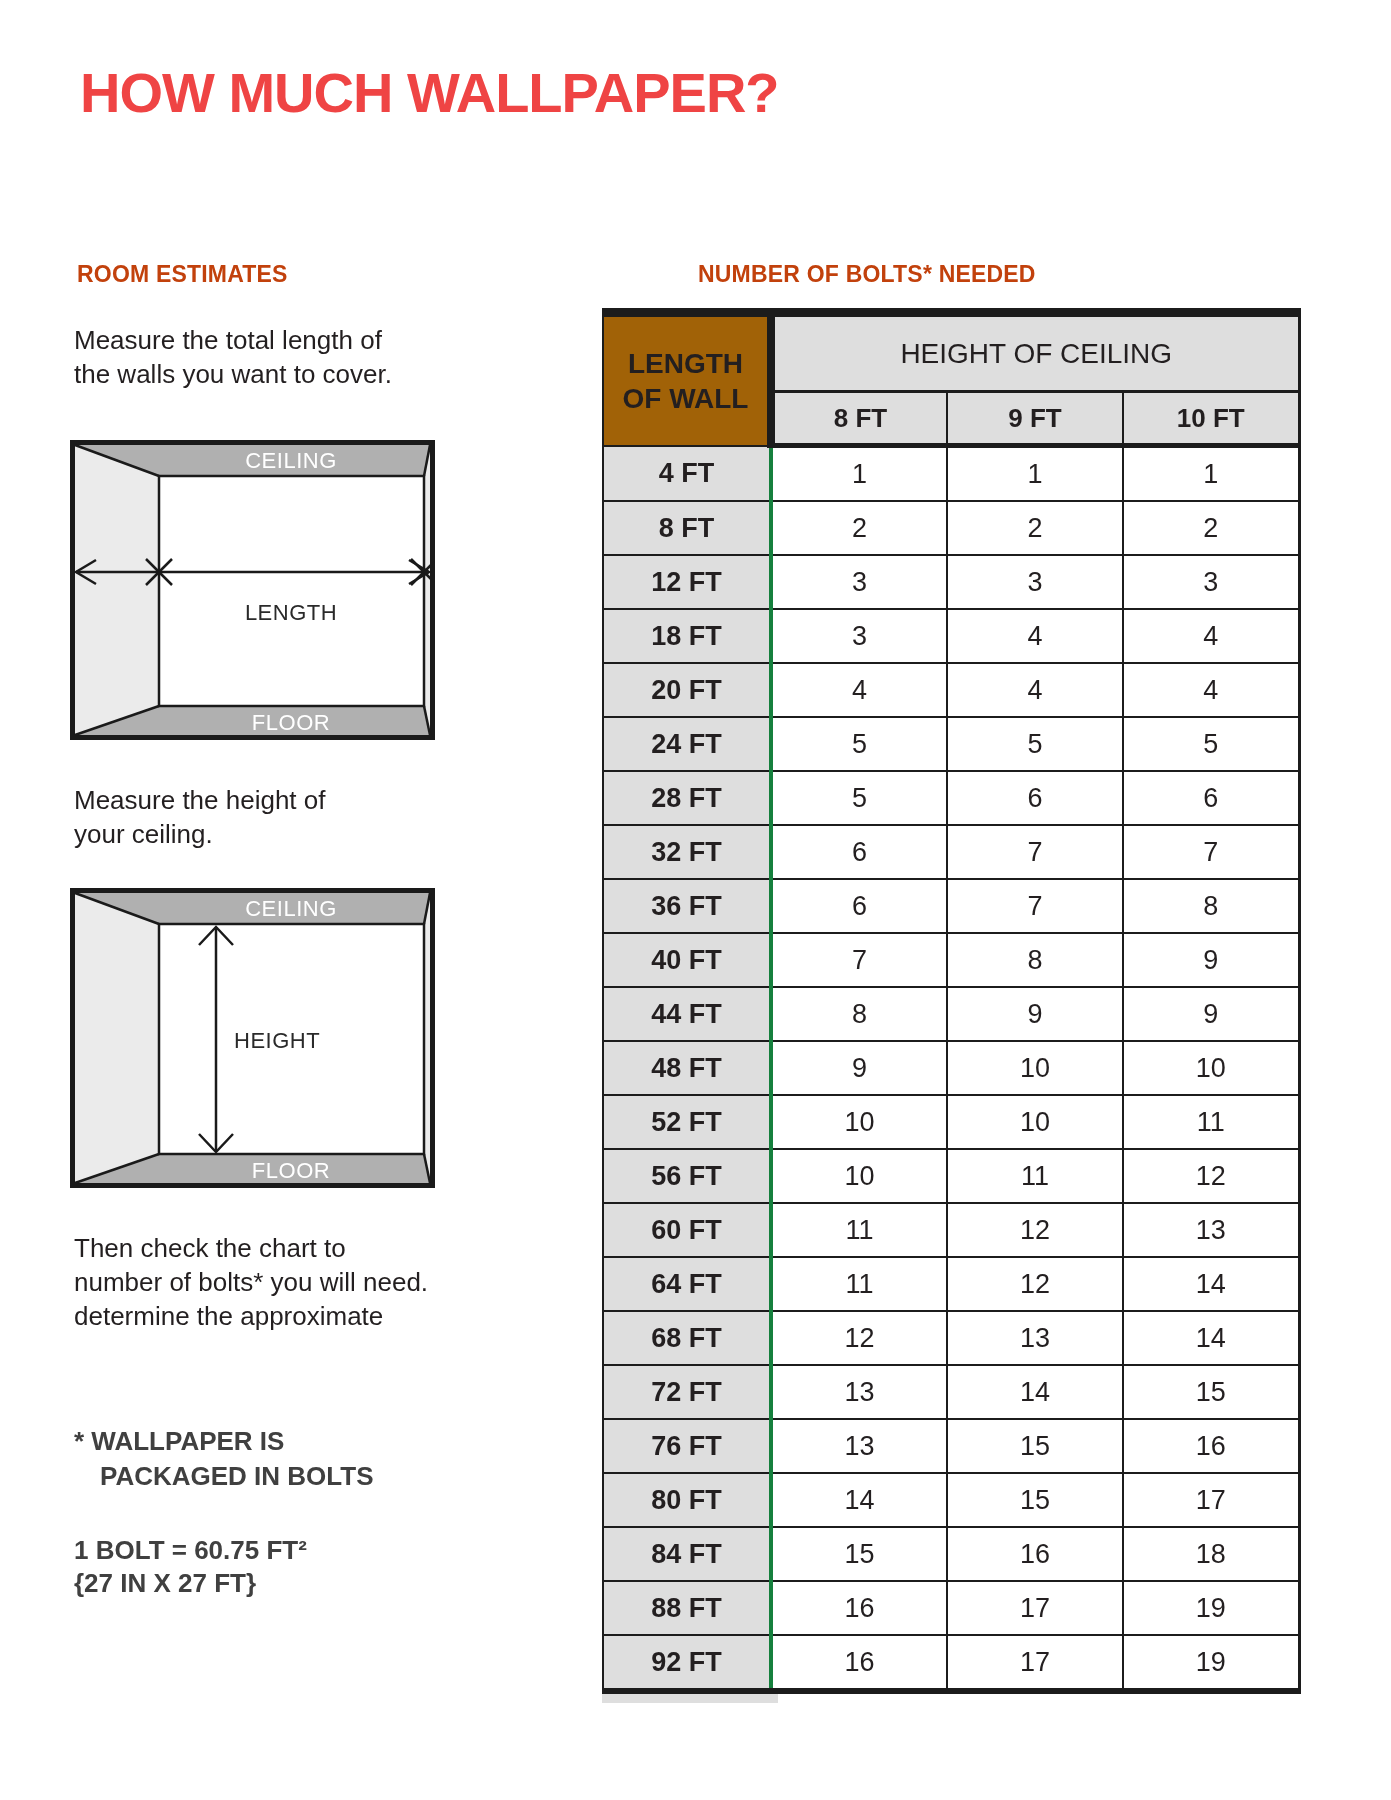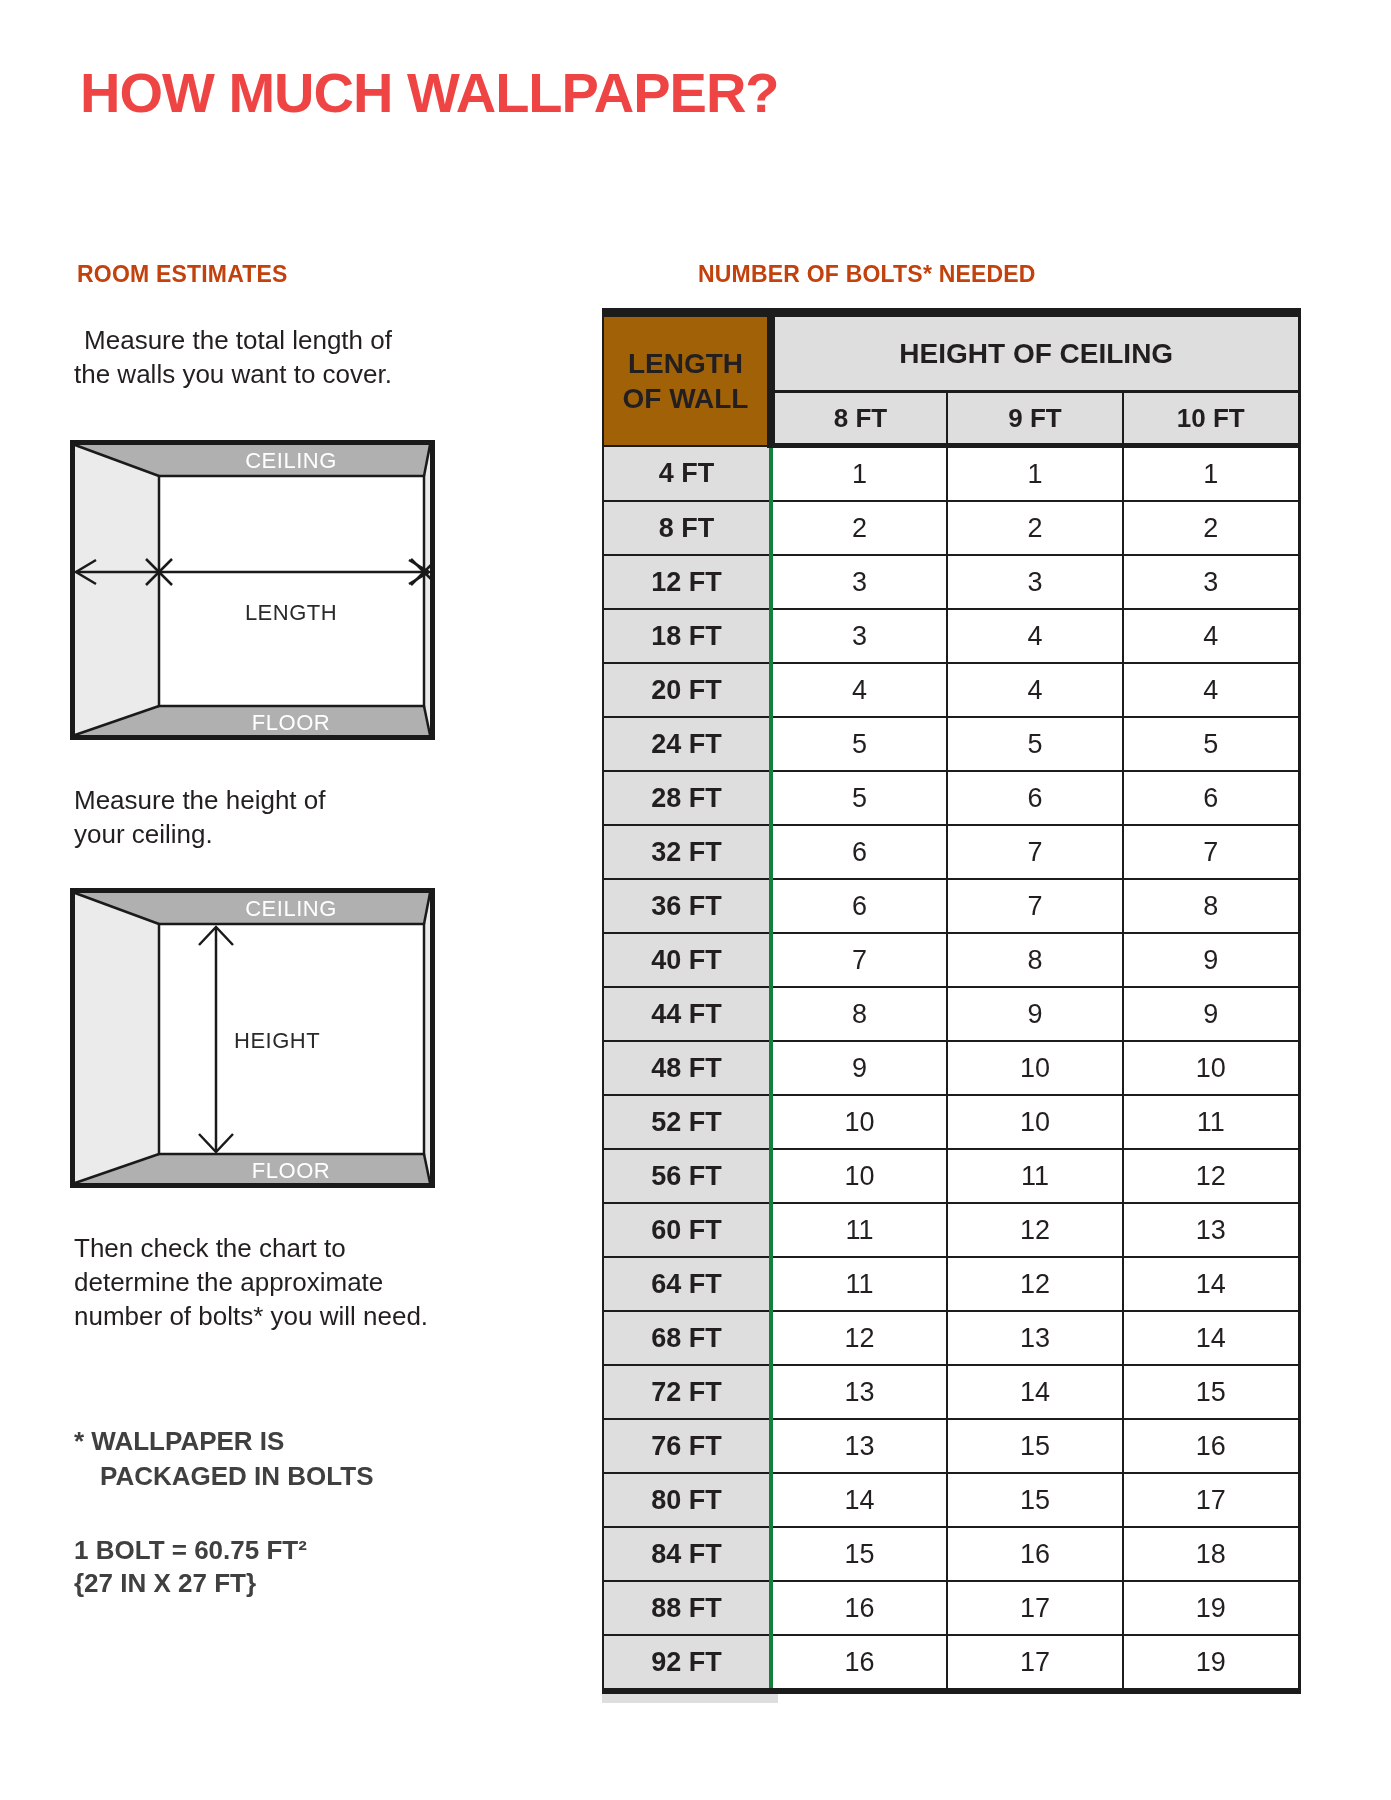--- a/index.html
+++ b/index.html
@@ -25,21 +25,21 @@
   .section-head {
     font-size: 23px;
     font-weight: bold;
     color: #c2410c;
     letter-spacing: 0.2px;
   }
   #room-estimates-heading { left: 77px; top: 261px; }
   #bolts-heading { left: 698px; top: 261px; }
 
   .body-text { font-size: 26px; line-height: 34px; color: #231f20; }
-  #step1-text { left: 74px; top: 323px; text-align: right; }
+  #step1-text { left: 74px; top: 323px; }
   #step2-text { left: 74px; top: 783px; }
   #step3-text { left: 74px; top: 1231px; }
 
   .footnote {
     font-size: 26px; line-height: 35px; font-weight: bold; color: #404040;
   }
   #footnote-block { left: 74px; top: 1424px; }
   #footnote-block .hang { padding-left: 26px; }
   #bolt-info-block { left: 74px; top: 1521px; line-height: 33px; margin-top: 13px; }
 
@@ -69,21 +69,21 @@
     background: #a16207;
     border-right: 8px solid #1c1c1c;
     font-size: 28px;
     font-weight: bold;
     line-height: 1.25;
   }
   .bolts-table th.group-cell {
     background: #dedede;
     height: 73px;
     font-size: 28px;
-    font-weight: bold;
+    font-weight: normal;
     border-bottom: 3px solid #1c1c1c;
   }
   .bolts-table th.col-head {
     background: #dedede;
     height: 50px;
     font-size: 26px;
     font-weight: bold;
     border-bottom: 5px solid #1c1c1c;
   }
   .bolts-table tbody th {
@@ -166,22 +166,22 @@
     <g stroke="#1a1a1a" stroke-width="2.5" fill="none">
       <line x1="146" y1="39" x2="146" y2="264"></line>
       <polyline points="129,57 146,39 163,57"></polyline>
       <polyline points="129,246 146,264 163,246"></polyline>
     </g>
     <text x="164" y="160" font-size="22" fill="#2a2a2a" letter-spacing="0.5">HEIGHT</text>
   </svg>
 
   <div class="abs body-text" id="step3-text">
     <div>Then check the chart to</div>
+    <div>number of bolts* you will need.</div>
     <div>determine the approximate</div>
-    <div>number of bolts* you will need.</div>
   </div>
 
   <div class="abs footnote" id="footnote-block">
     <div>* WALLPAPER IS</div>
     <div class="hang">PACKAGED IN BOLTS</div>
   </div>
 
   <div class="abs footnote" id="bolt-info-block">
     <div>1 BOLT = 60.75 FT²</div>
     <div>{27 IN X 27 FT}</div>

